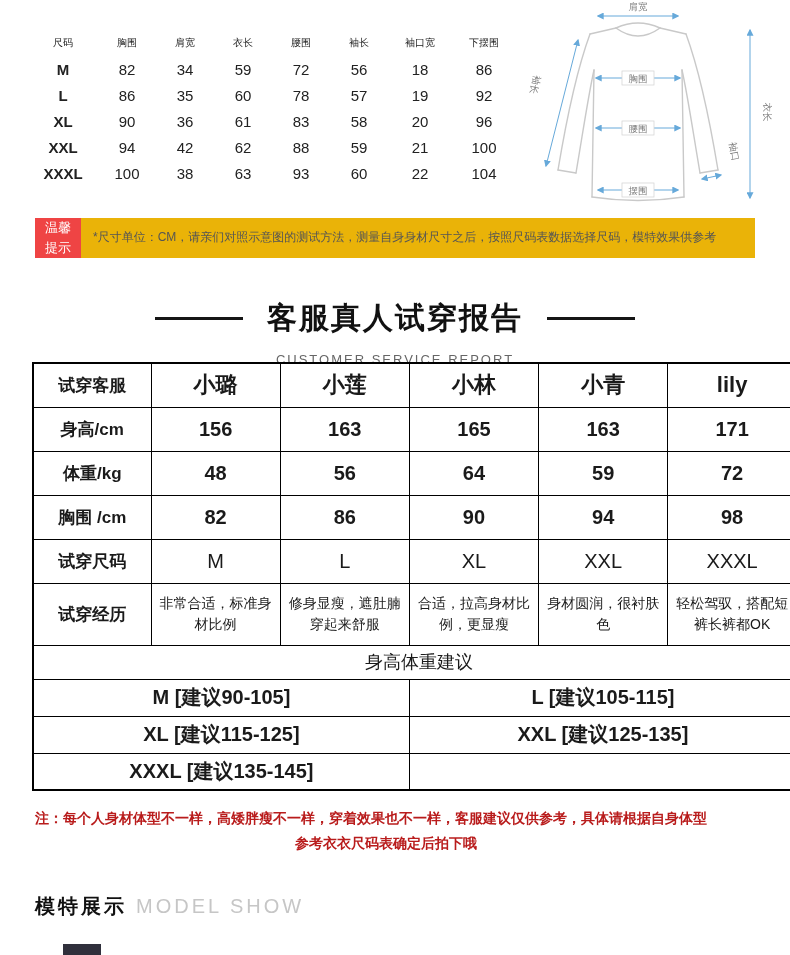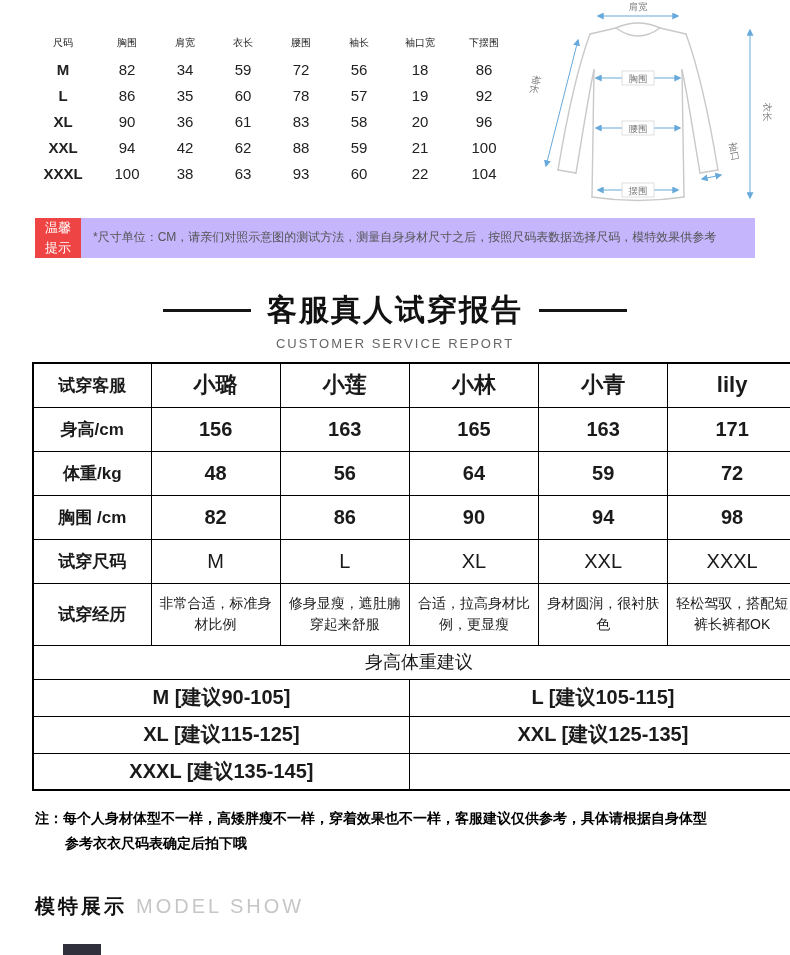--- a/index.html
+++ b/index.html
@@ -16,48 +16,48 @@
   .size-table td.size-col { font-weight:bold; }
 
   
   .diagram { position:absolute; left:498px; top:0; width:290px; height:208px; }
   .diagram text { font-size:9.5px; fill:#7a7a7a; }
 
   
   .tips { position:absolute; left:35px; top:218px; width:720px; display:flex; }
   .tips-label { width:46px; background:#ef4444; color:#fff; display:flex; flex-direction:column;
     align-items:center; justify-content:center; font-size:13px; line-height:1.55; flex:none; }
-  .tips-body { flex:1; background:#c4b5fd; padding:8px 12px; font-size:12px; color:#555; line-height:1.95; }
+  .tips-body { flex:1; background:#eab308; padding:8px 12px; font-size:12px; color:#555; line-height:1.95; }
   .tips-body p { margin:0; white-space:nowrap; }
 
   
   .report-title { position:absolute; left:0; top:290px; width:100%; text-align:center; }
   .title-row { display:flex; align-items:center; justify-content:center; gap:16px; }
   .title-line { width:88px; height:3px; background:#151515; }
-  .report-title h1 { font-size:30px; margin:0; letter-spacing:2px; color:#111; font-weight:bold; }
+  .report-title h1 { font-size:30px; margin:8px; letter-spacing:2px; color:#111; font-weight:bold; }
   .report-subtitle { font-size:13px; color:#666; letter-spacing:2px; margin-top:5px; }
 
   
   .report-table { position:absolute; left:12px; top:362px; width:766px; border-collapse:collapse;
     table-layout:fixed; border:2px solid #000;margin-left:20px; }
   .report-table th, .report-table td { border:1px solid #000; text-align:center; vertical-align:middle; padding:2px 4px; }
   .report-table th.row-label { font-size:17px; font-weight:bold; }
   tr.r-std { height:44px; }
   tr.r-name td { font-size:22px; font-weight:bold; }
   tr.r-num td { font-size:20px;font-weight:bold; }
   tr.r-size td { font-size:20px; }
   tr.r-exp { height:62px; }
   tr.r-exp td { font-size:14px; font-weight:normal; line-height:1.5; padding:2px 6px; }
   tr.sug-head { height:34px; }
   tr.sug-head td { font-size:18px; font-weight:normal;padding-left:12px; }
   tr.sug { height:37px; }
   tr.sug td { font-size:20px; font-weight:bold; }
 
   
-  .note { position:absolute; left:35px; top:806px; font-size:14px; font-weight:bold; color:#000000; line-height:1.75; }
+  .note { position:absolute; left:35px; top:806px; font-size:14px; font-weight:bold; color:#b91c1c; line-height:1.75;text-align:center; }
   .note p { margin:0; }
   .note p.indent { padding-left:30px; }
 
   
   .footer { position:absolute; left:35px; top:893px; display:flex; gap:9px; align-items:baseline; }
   .footer-cn { font-size:20px; font-weight:bold; letter-spacing:3px; color:#111; }
   .footer-en { font-size:20px; font-weight:normal; letter-spacing:3px; color:#c6c6c6; }
 
   .preview-box { position:absolute; left:63px; top:944px; width:38px; height:11px; background:#30303c; }
 </style>

